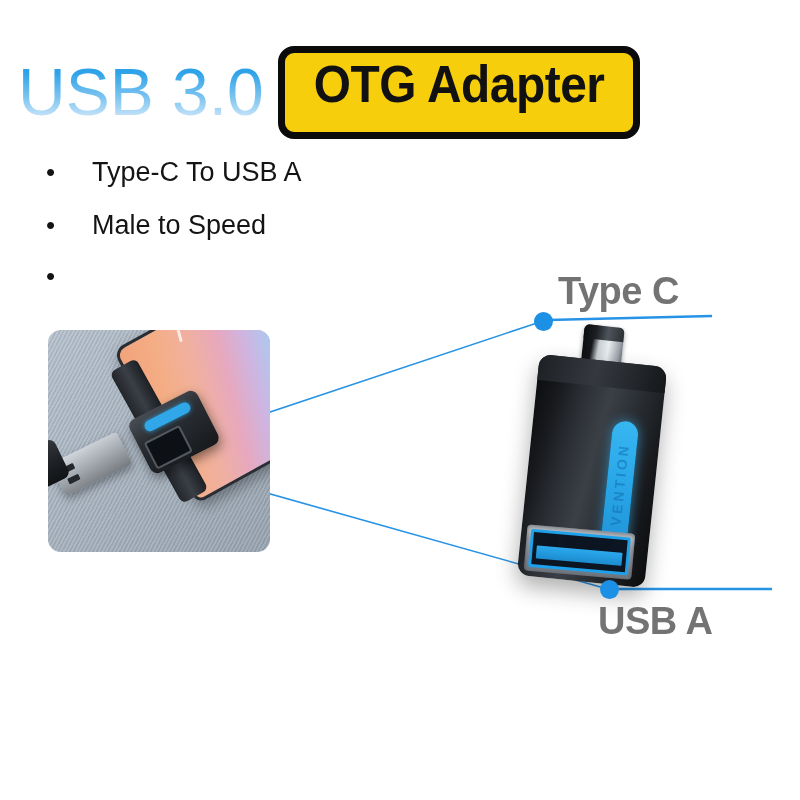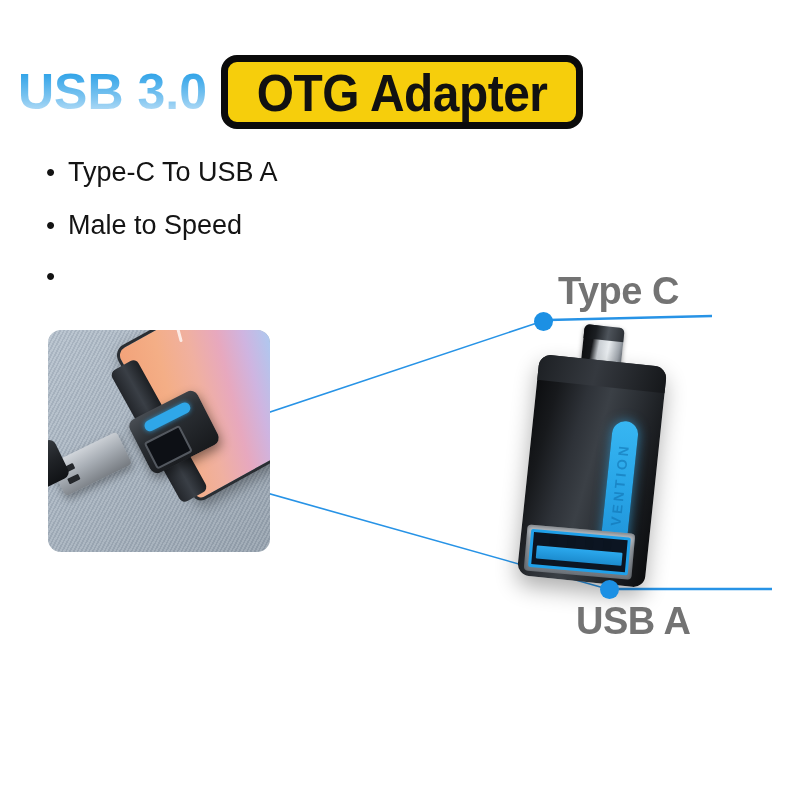--- a/index.html
+++ b/index.html
@@ -29,22 +29,22 @@
     position: absolute;
     left: 18px;
     top: 44px;
     display: flex;
     align-items: center;
     height: 96px;
   }
 
   .title-usb {
     font-family: "Liberation Sans", sans-serif;
-    font-weight: bold;
-    font-size: 50px;
+    font-weight: normal;
+    font-size: 66px;
     line-height: 86px;
     letter-spacing: 0px;
     background: linear-gradient(to bottom,
         #1C96E4 0%,
         #30A3E8 28%,
         #7CC4F0 56%,
         #C3E2F8 78%,
         #F2F9FD 94%,
         #FFFFFF 100%);
     -webkit-background-clip: text;
@@ -53,21 +53,21 @@
     -webkit-text-fill-color: transparent;
     white-space: nowrap;
     padding-right: 10px;
   }
 
   .badge-otg {
     margin-left: 4px;
     background: #F6CE0C;
     border: 7px solid #0B0B0B;
     border-radius: 16px;
-    padding: 2px 16px 0 16px;
+    padding: 2px 16px 19px 16px;
     display: flex;
     align-items: center;
     justify-content: center;
     height: 58px;
     box-sizing: content-box;
   }
   .badge-otg span {
     font-family: "Liberation Sans Narrow", "Liberation Sans", sans-serif;
     font-weight: bold;
     font-size: 52px;
@@ -99,20 +99,21 @@
     line-height: 26px;
     margin-right: 14px;
   }
   .bullet-text {
     font-family: "Liberation Sans", sans-serif;
     font-size: 27px;
     line-height: 30px;
     color: #141414;
     font-weight: normal;
     white-space: nowrap;
+    margin-left: 24px;
   }
 
   
   .photo {
     position: absolute;
     left: 48px;
     top: 330px;
     width: 222px;
     height: 222px;
     border-radius: 13px;
@@ -368,21 +369,21 @@
     position: absolute;
     font-family: "Liberation Sans", sans-serif;
     font-weight: bold;
     font-size: 38px;
     line-height: 42px;
     color: #737373;
     white-space: nowrap;
     letter-spacing: -0.5px;
   }
   .callout-typec { left: 558px; top: 270px; }
-  .callout-usba  { left: 576px; top: 600px; }
+  .callout-usba  { left: 598px; top: 600px; }
 
   .dot {
     position: absolute;
     width: 19px;
     height: 19px;
     border-radius: 50%;
     background: #1C90E4;
   }
   .dot-typec { left: 534px; top: 312px; }
   .dot-usba  { left: 600px; top: 580px; }

